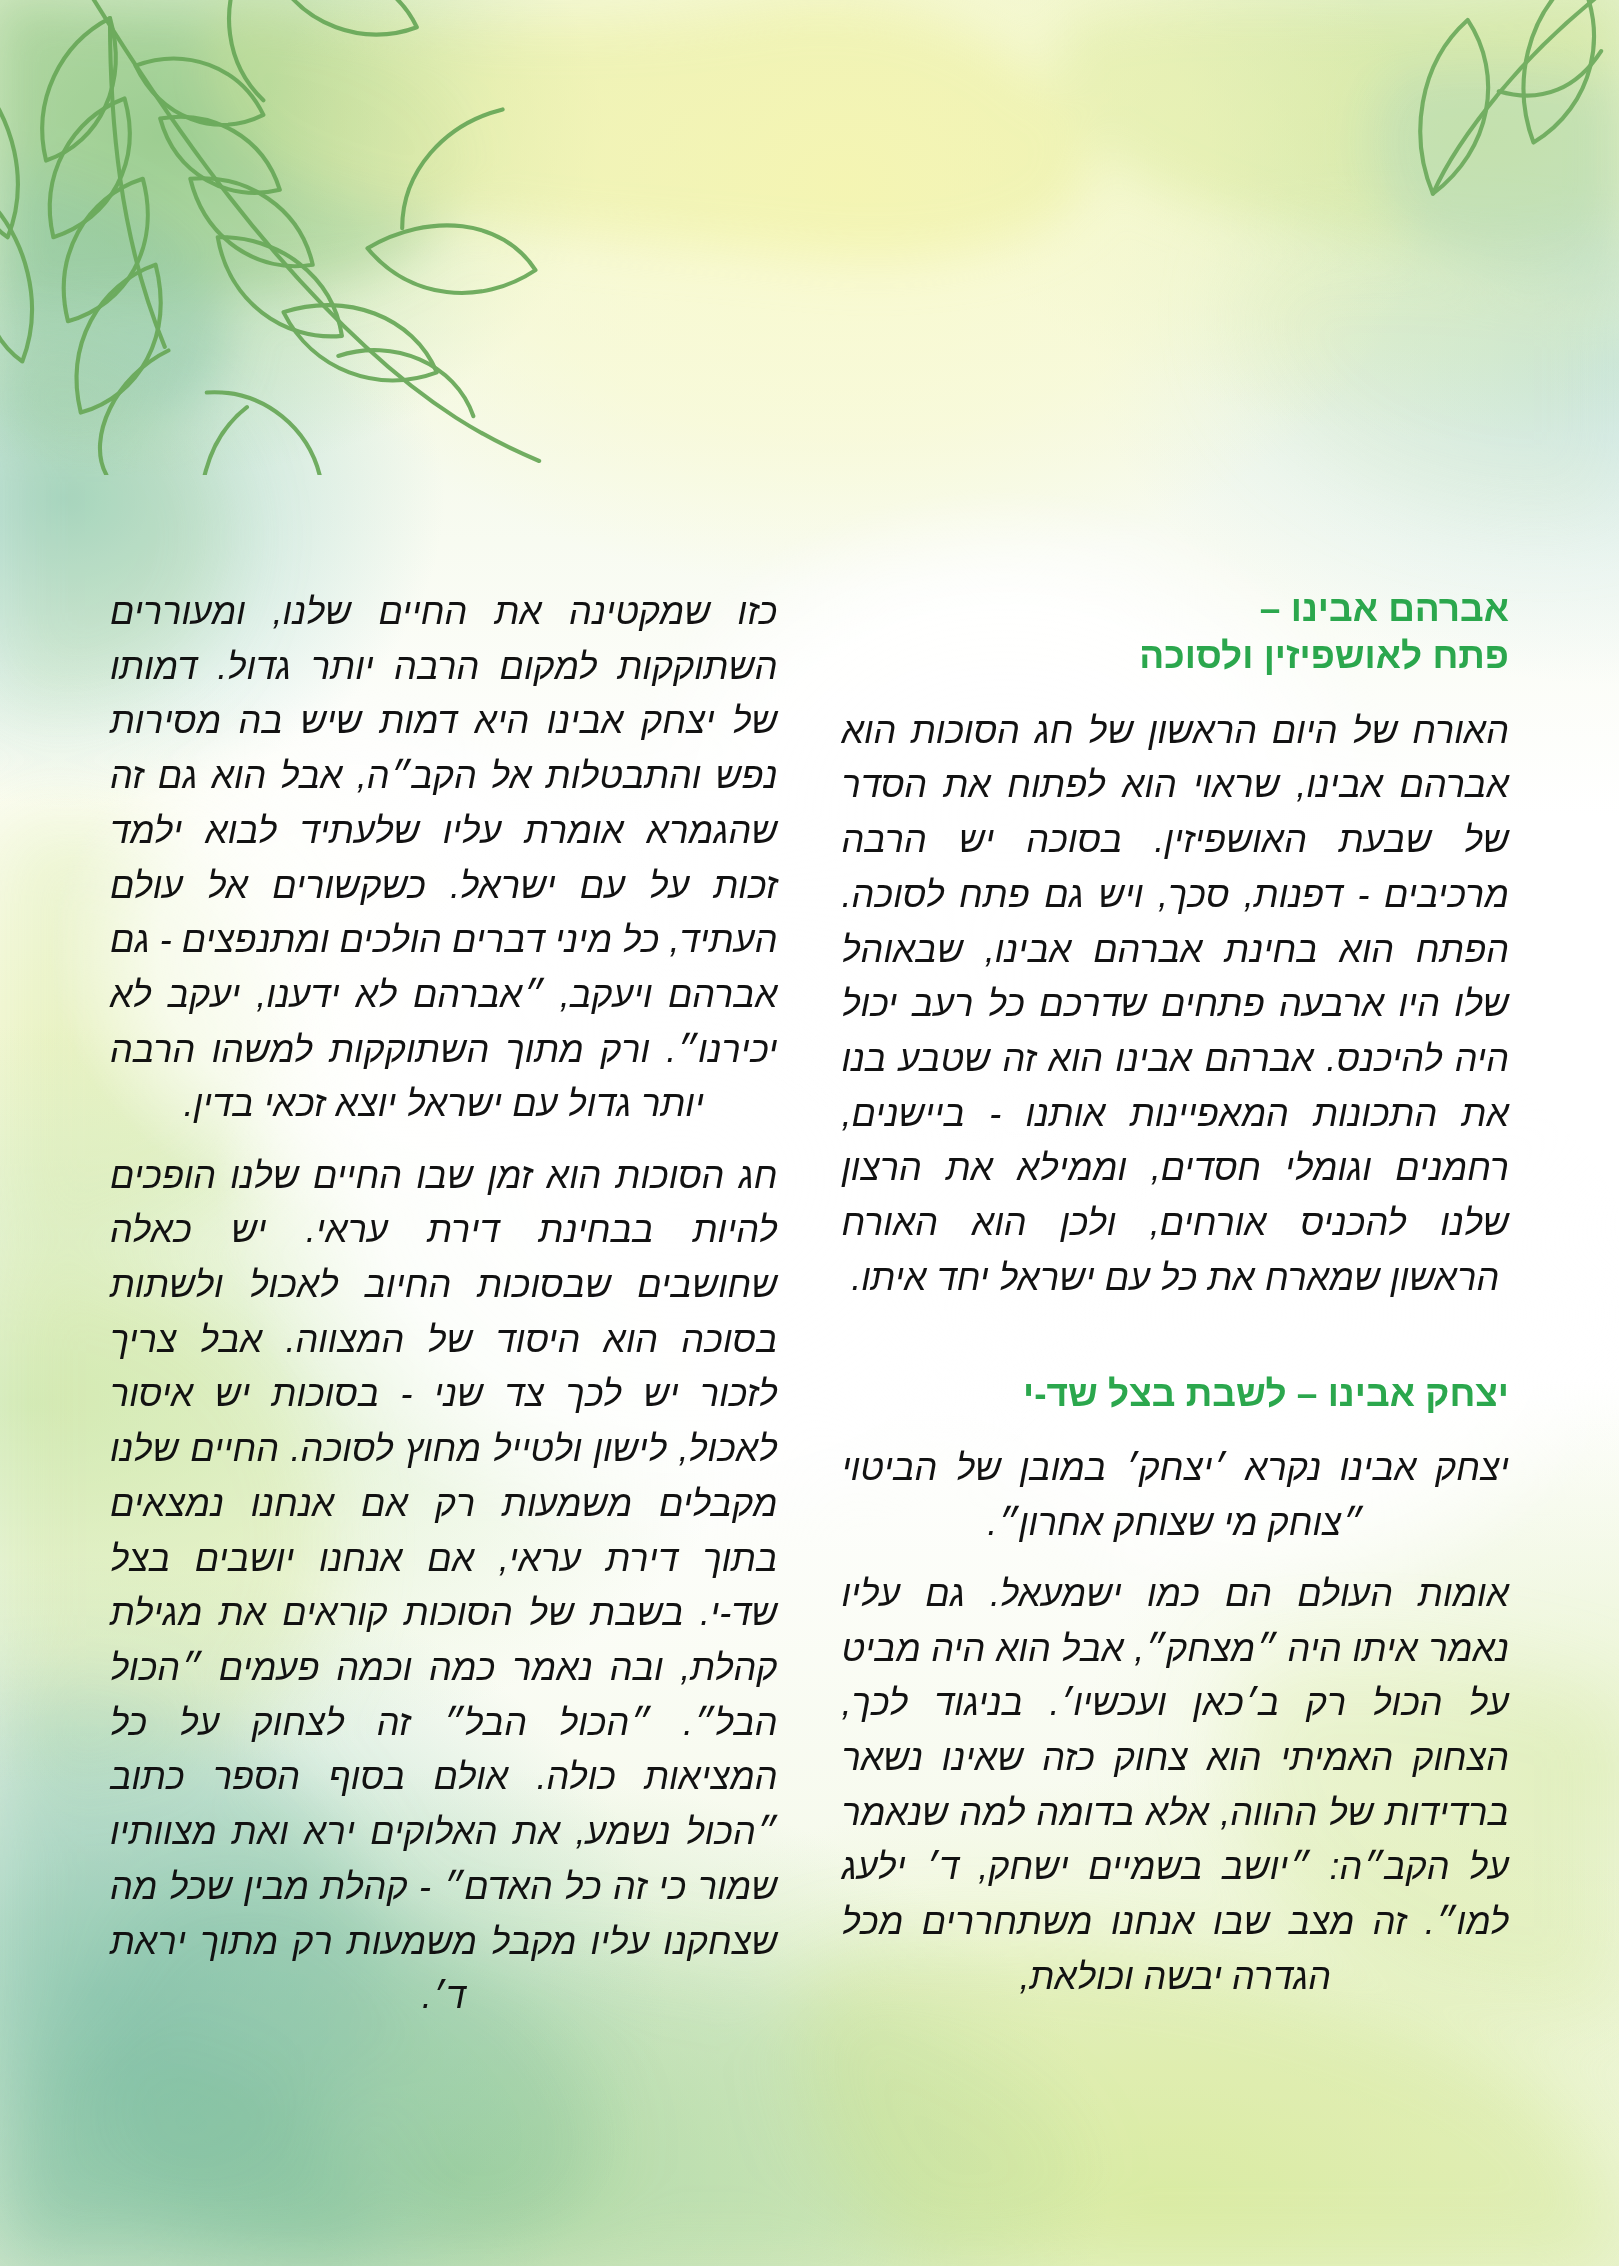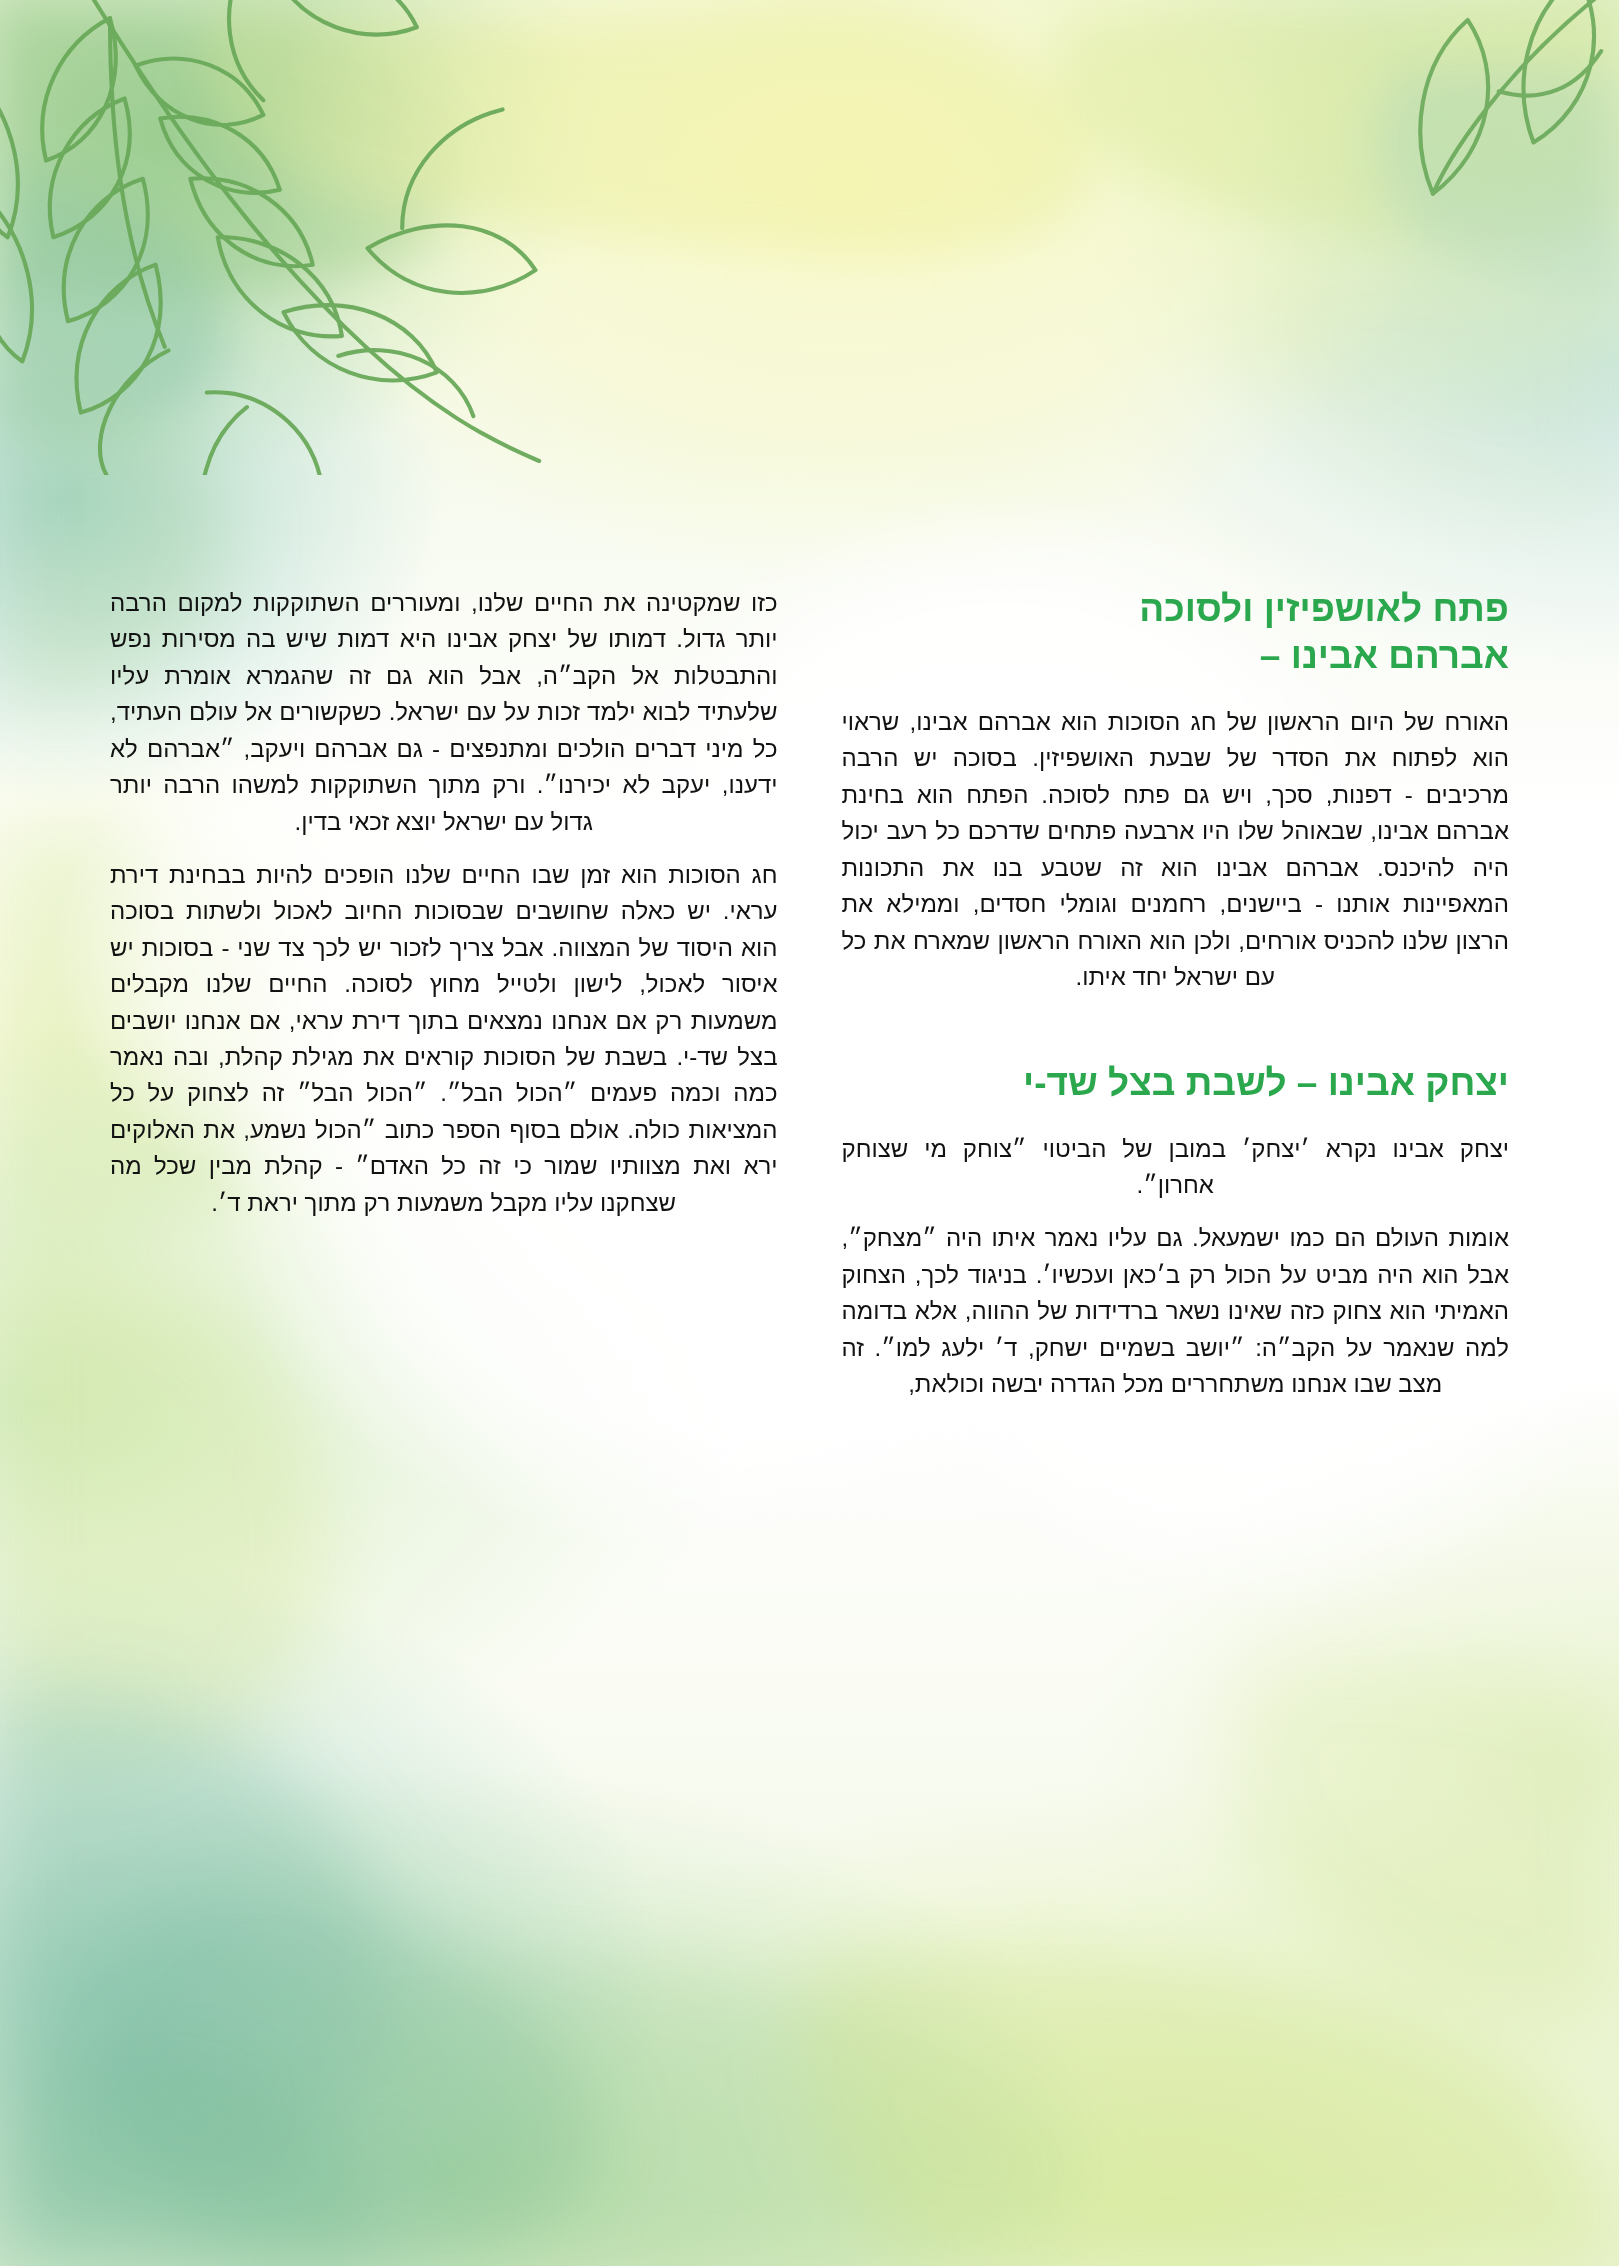--- a/index.html
+++ b/index.html
@@ -81,27 +81,28 @@
   }
   h2.section-heading.second {
     margin-top: 64px;
   }
   h2.section-heading .hl {
     display: block;
   }
 
   p.body-text {
     margin: 0 0 16.4px 0;
-    font-size: 24px;
+    font-size: 36px;
     line-height: 1.52;
     color: #121212;
     text-align: justify;
     text-align-last: center;
     font-weight: 400;
     letter-spacing: 0px;
+    font-style: italic;
   }
   p.body-text.last { margin-bottom: 0; }
 
   .col-left p.body-text { text-align: justify; text-align-last: center; }
 </style>
 </head>
 <body>
 
 <div class="page">
 
@@ -179,22 +180,22 @@
         <path d="M248,150 C296,164 334,146 360,106"></path>
       </g>
     </svg>
   </div>
 
   <div class="content">
 
     <div class="col col-right">
 
       <h2 class="section-heading">
+        <span class="hl">אברהם אבינו –</span>
         <span class="hl">פתח לאושפיזין ולסוכה</span>
-        <span class="hl">אברהם אבינו –</span>
       </h2>
 
       <p class="body-text">האורח של היום הראשון של חג הסוכות הוא אברהם אבינו, שראוי הוא לפתוח את הסדר של שבעת האושפיזין. בסוכה יש הרבה מרכיבים - דפנות, סכך, ויש גם פתח לסוכה. הפתח הוא בחינת אברהם אבינו, שבאוהל שלו היו ארבעה פתחים שדרכם כל רעב יכול היה להיכנס. אברהם אבינו הוא זה שטבע בנו את התכונות המאפיינות אותנו - ביישנים, רחמנים וגומלי חסדים, וממילא את הרצון שלנו להכניס אורחים, ולכן הוא האורח הראשון שמארח את כל עם ישראל יחד איתו.</p>
 
       <h2 class="section-heading second">
         <span class="hl">יצחק אבינו – לשבת בצל שד-י</span>
       </h2>
 
       <p class="body-text">יצחק אבינו נקרא ׳יצחק׳ במובן של הביטוי ״צוחק מי שצוחק אחרון״.</p>
 

